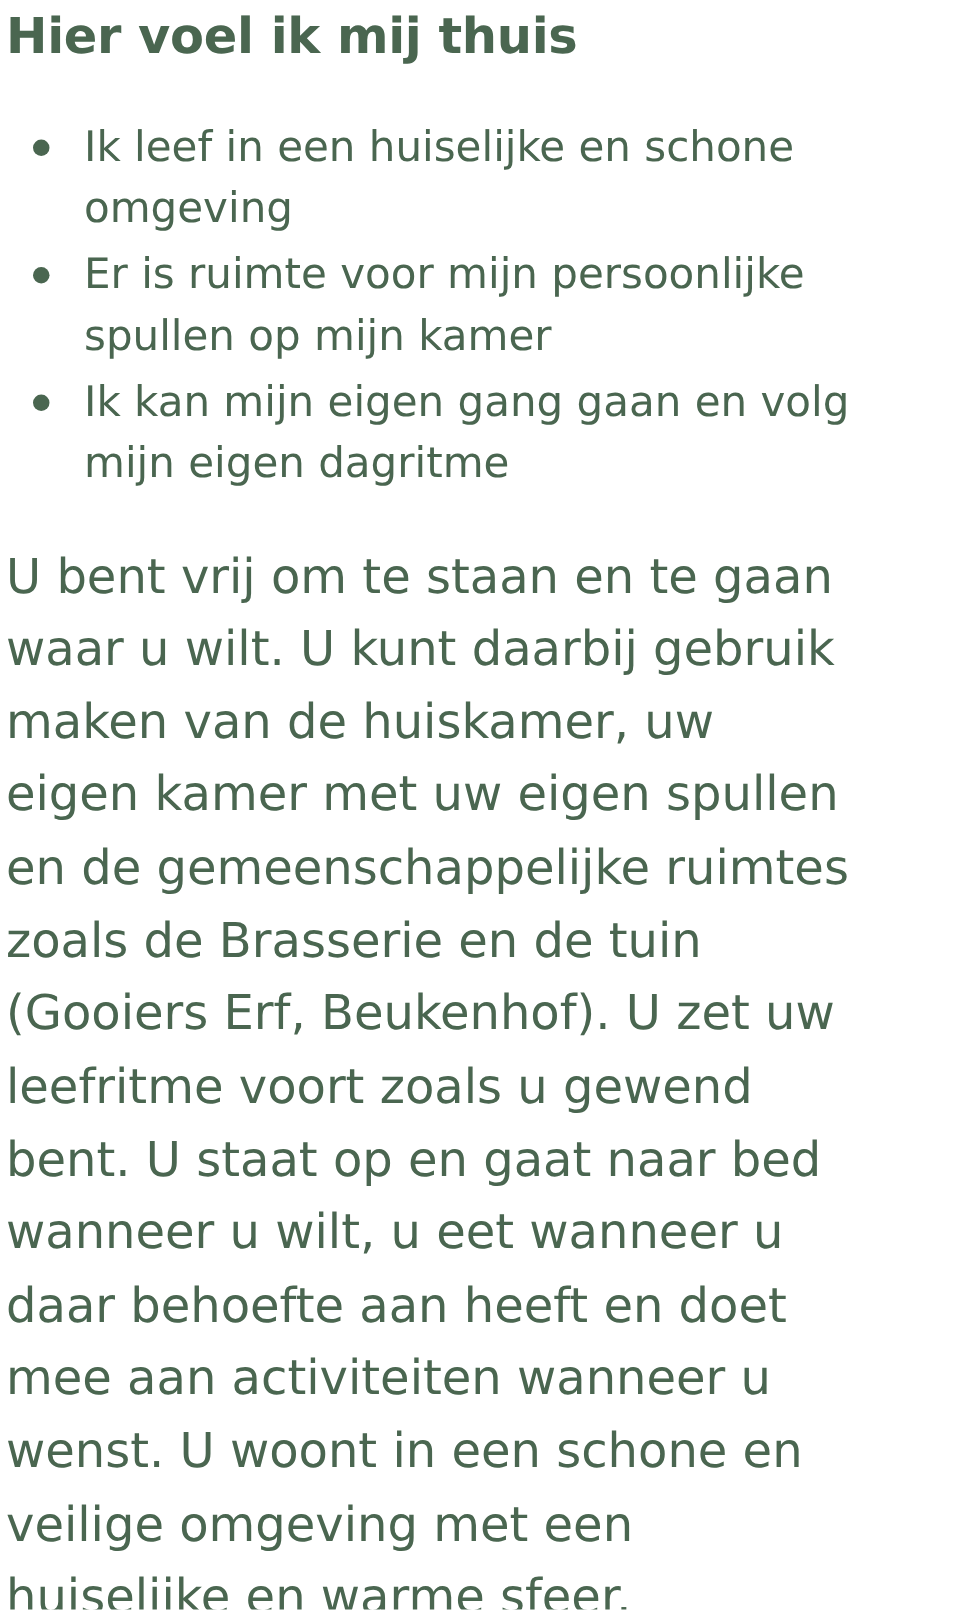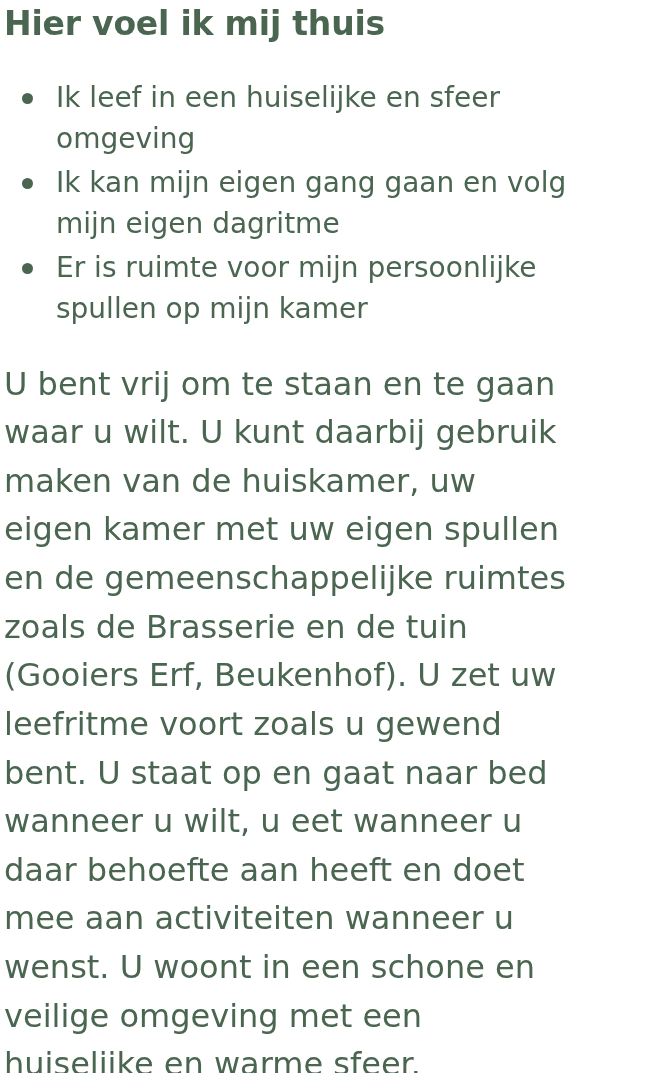--- a/index.html
+++ b/index.html
@@ -62,27 +62,27 @@
 </head>
 <body>
 
 <div class="page">
 
   <h1 class="doc-title">Hier voel ik mij thuis</h1>
 
   <ul class="bullet-list">
     <li>
       <span class="dot"></span>
-      <span>Ik leef in een huiselijke en sfeer omgeving</span>
+      <span>Ik leef in een huiselijke en schone omgeving</span>
+    </li>
+    <li>
+      <span class="dot"></span>
+      <span>Er is ruimte voor mijn persoonlijke spullen op mijn kamer</span>
     </li>
     <li>
       <span class="dot"></span>
       <span>Ik kan mijn eigen gang gaan en volg mijn eigen dagritme</span>
-    </li>
-    <li>
-      <span class="dot"></span>
-      <span>Er is ruimte voor mijn persoonlijke spullen op mijn kamer</span>
     </li>
   </ul>
 
   <p class="body-paragraph">U bent vrij om te staan en te gaan waar u wilt. U kunt daarbij gebruik maken van de huiskamer, uw eigen kamer met uw eigen spullen en de gemeenschappelijke ruimtes zoals de Brasserie en de tuin (Gooiers Erf, Beukenhof). U zet uw leefritme voort zoals u gewend bent. U staat op en gaat naar bed wanneer u wilt, u eet wanneer u daar behoefte aan heeft en doet mee aan activiteiten wanneer u wenst. U woont in een schone en veilige omgeving met een huiselijke en warme sfeer.</p>
 
 </div>
 
 </body></html>

